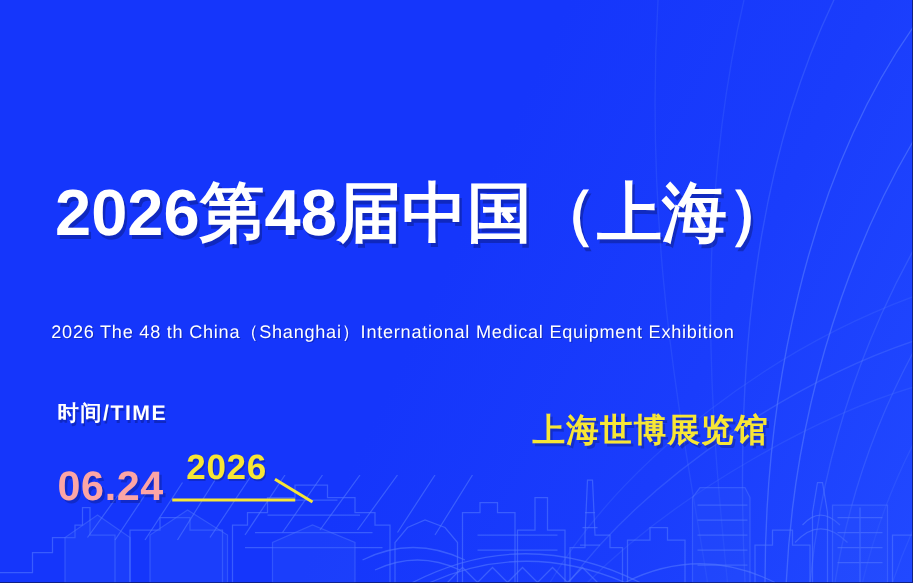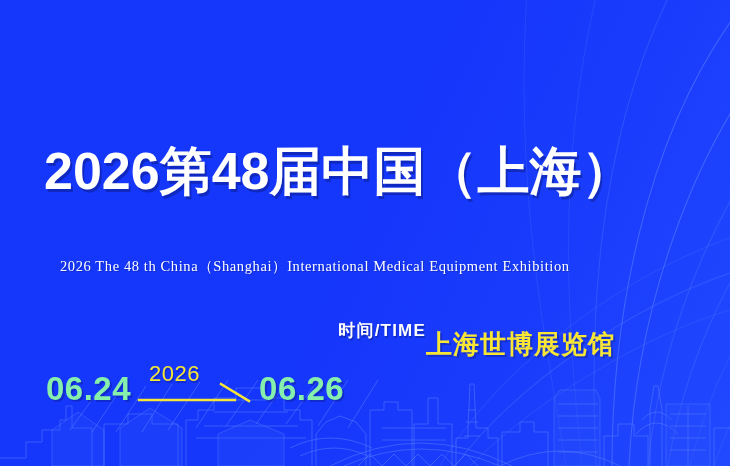--- a/index.html
+++ b/index.html
@@ -84,81 +84,80 @@
     line-height: 63px;
     font-weight: bold;
     letter-spacing: 0px;
     white-space: nowrap;
     text-shadow: 2px 3px 0 rgba(0,0,20,.26);
     margin-top: 40px;
   }
 
   .subtitle {
     position: absolute;
-    left: 60px;
+    left: 41px;
     top: 256px;
     color: #ffffff;
     font-size: 14.5px;
     line-height: 20px;
     letter-spacing: .6px;
     white-space: nowrap;
     text-shadow: 1px 1px 0 rgba(0,0,25,.22);
-    font-family: Liberation Serif, serif;
   }
 
   
   .info {
     position: absolute;
     left: 46px;
     right: 20px;
     top: 320px;
     display: flex;
   }
-  .info-col.time { width: 380px; text-align: right; }
+  .info-col.time { width: 380px; }
   .info-col.location { flex: 1; }
 
   .info-label {
     color: #ffffff;
     font-size: 17px;
     font-weight: bold;
     letter-spacing: 1.2px;
     line-height: 22px;
     white-space: nowrap;
     text-shadow: 1px 2px 0 rgba(0,0,25,.25);
   }
 
   .date-row {
     margin-top: 18px;
     display: flex;
     align-items: flex-end;
     position: relative;
     height: 46px;
   }
   .date-num {
-    color: #86efac;
+    color: #fca5a5;
     font-size: 33px;
     font-weight: bold;
     line-height: 34px;
     letter-spacing: .5px;
     text-shadow: 2px 2px 0 rgba(0,0,30,.22);
   }
   .date-arrow {
     position: relative;
     width: 118px;
     height: 40px;
     margin: 0 4px 0 6px;
     flex: none;
   }
   .date-arrow .year {
     position: absolute;
     left: 12px;
     top: -4px;
     color: #f7e636;
-    font-size: 22px;
-    font-weight: normal;
+    font-size: 28px;
+    font-weight: bold;
     letter-spacing: .5px;
     line-height: 24px;
     text-shadow: 1px 2px 0 rgba(0,0,30,.22);
   }
   .date-arrow svg {
     position: absolute;
     left: 0;
     bottom: 2px;
     width: 118px;
     height: 22px;
@@ -271,21 +270,20 @@
         <div class="info-label">时间/TIME</div>
         <div class="date-row">
           <div class="date-num">06.24</div>
           <div class="date-arrow">
             <div class="year">2026</div>
             <svg viewBox="0 0 118 22" preserveAspectRatio="none">
               <path d="M 2 18 L 98 18"></path>
               <path d="M 84 2 L 112 19"></path>
             </svg>
           </div>
-          <div class="date-num">06.26</div>
         </div>
       </div>
 
       <div class="info-col location">
         <div class="place-name">上海世博展览馆</div>
       </div>
 
     </div>
 
   </div>

